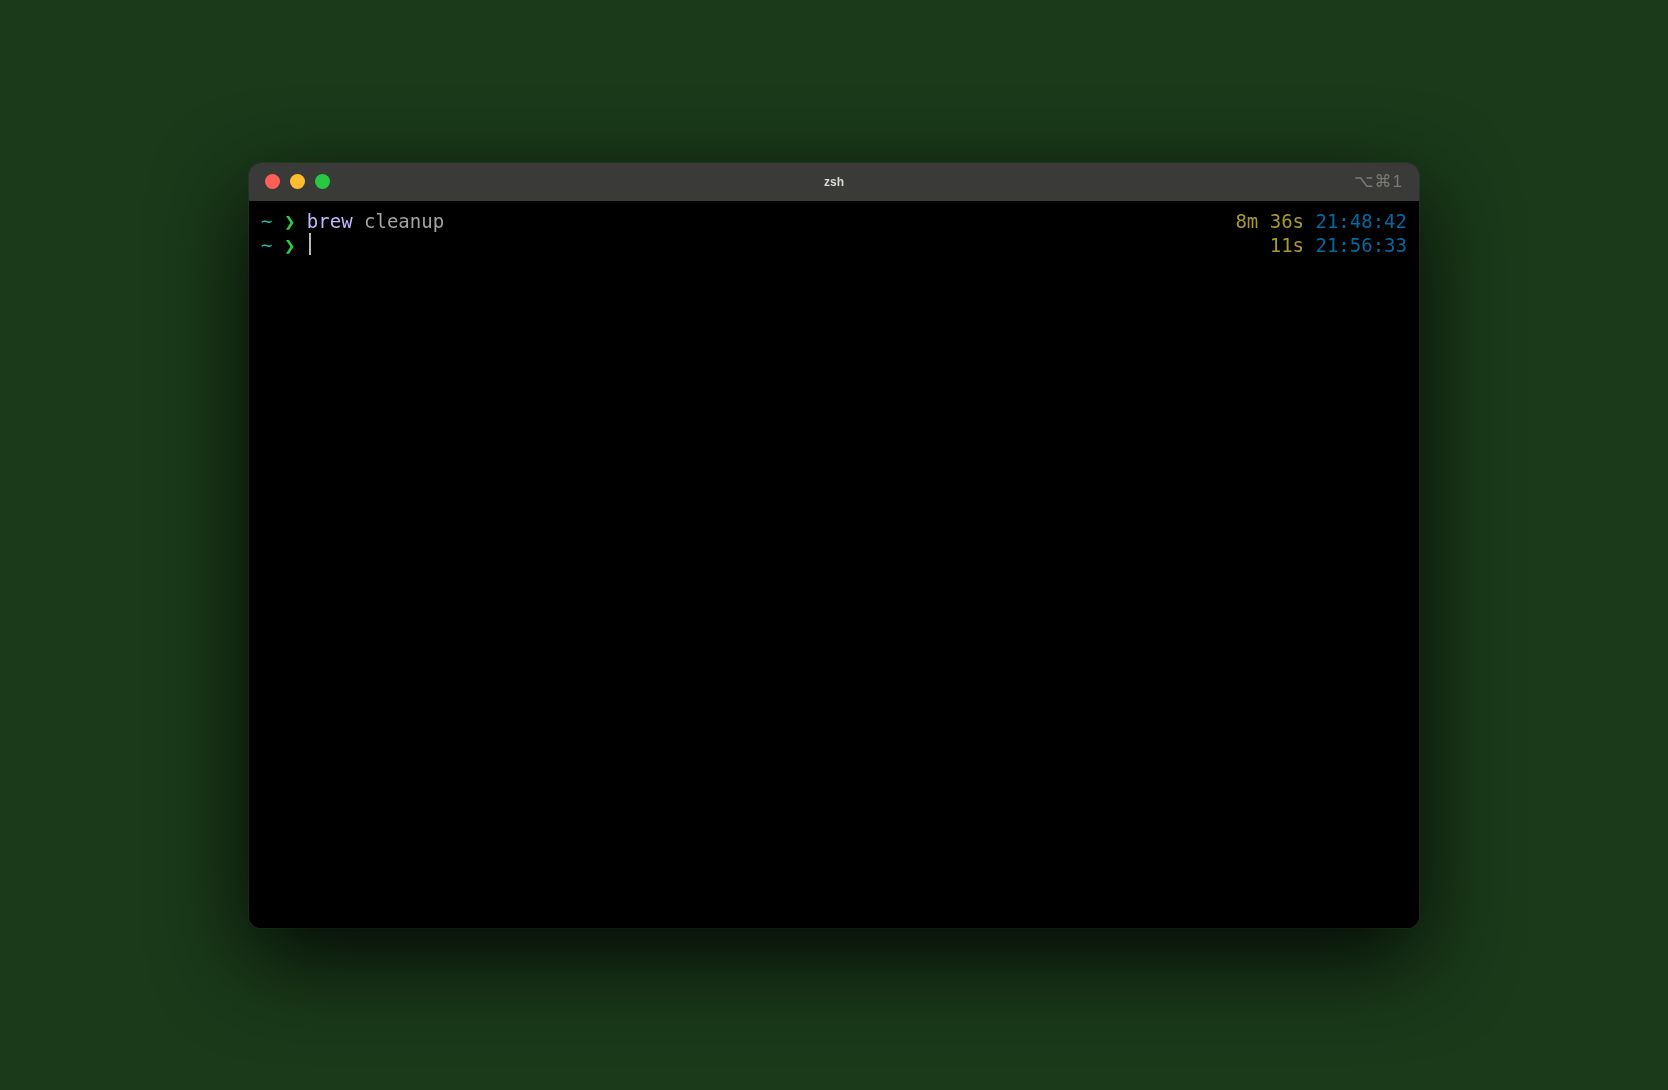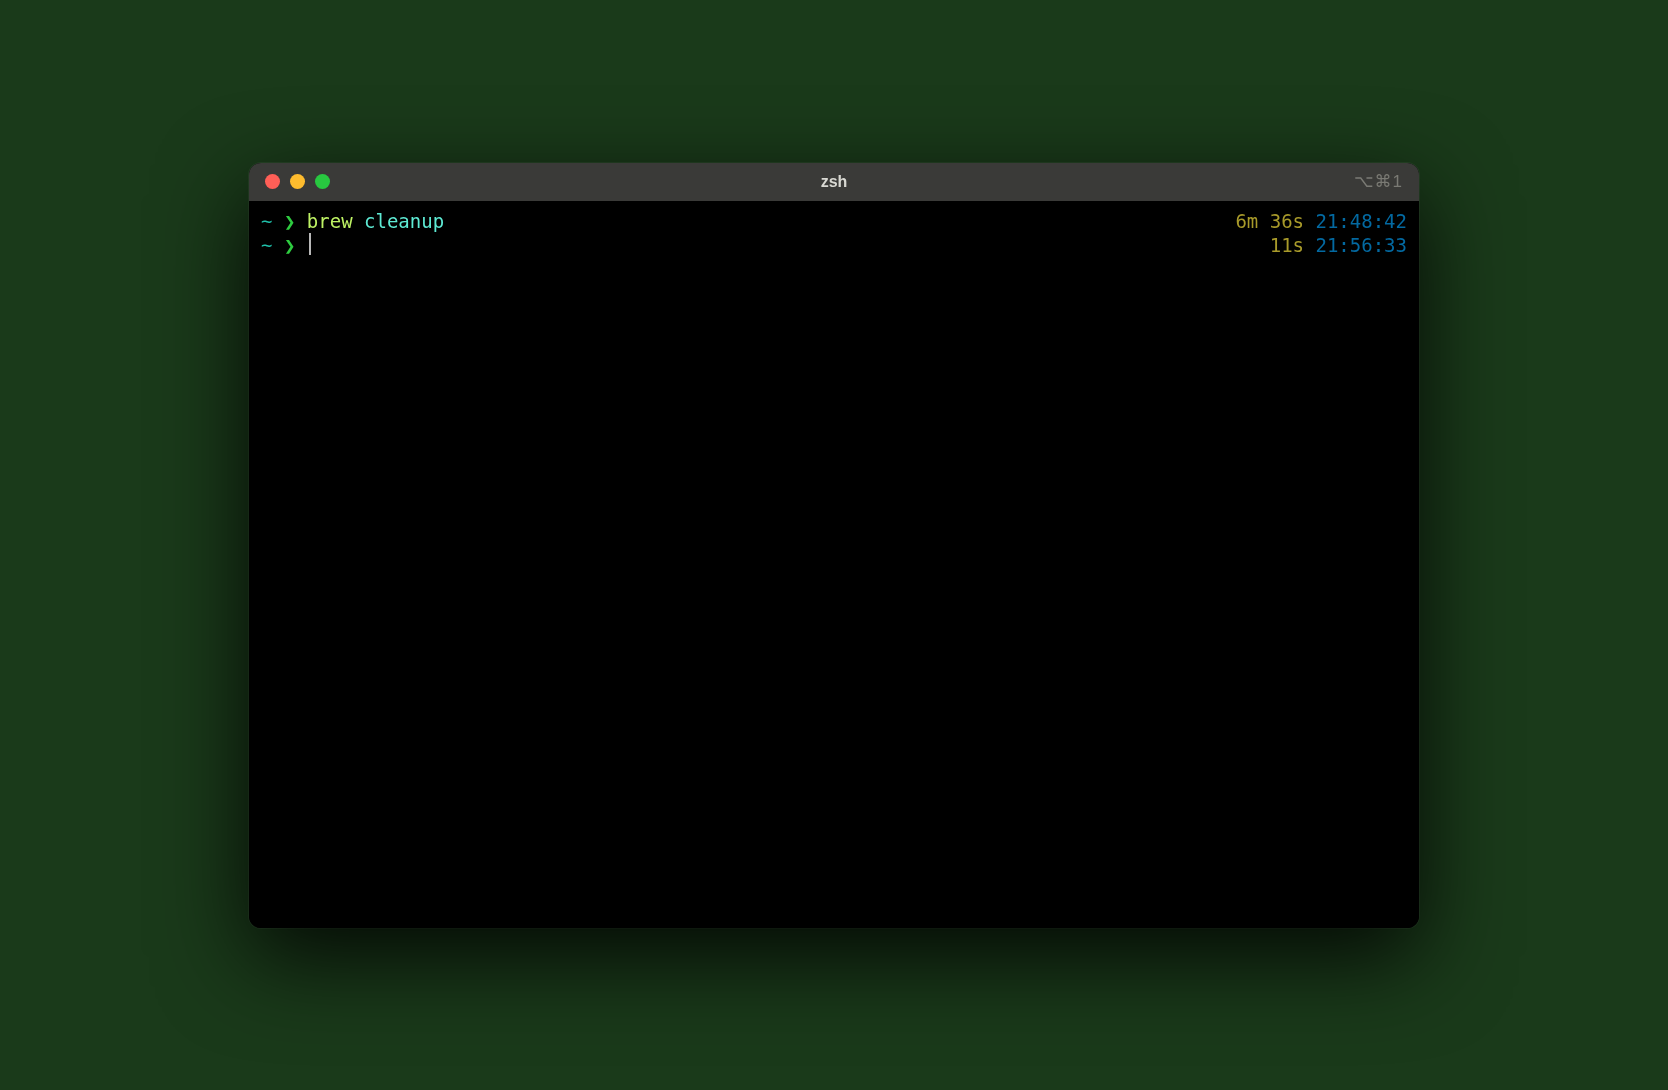--- a/index.html
+++ b/index.html
@@ -42,21 +42,21 @@
       border-radius: 50%;
     }
     .light.close    { background: #ff5f57; }
     .light.minimize { background: #febc2e; }
     .light.zoom     { background: #28c840; }
     .title {
       flex: 1;
       text-align: center;
       color: #d8d8d2;
       font-family: -apple-system, BlinkMacSystemFont, "Helvetica Neue", sans-serif;
-      font-size: 16px;
+      font-size: 12px;
       font-weight: 600;
     }
     .titlebar-right {
       position: absolute;
       right: 16px;
       color: #7a7a74;
       font-family: -apple-system, BlinkMacSystemFont, sans-serif;
       font-size: 17px;
       letter-spacing: 1px;
     }
@@ -70,22 +70,22 @@
     }
     .line {
       display: flex;
       justify-content: space-between;
       white-space: pre;
     }
     .line-left { display: flex; }
     .line-right { display: flex; }
     .seg-cwd     { color: #1fbfa9; }
     .seg-chevron { color: #2ecc40; font-weight: bold; }
-    .seg-cmd1    { color: #bef264; }
-    .seg-cmd2    { color: #5eead4; }
+    .seg-cmd1    { color: #c4b5fd; }
+    .seg-cmd2    { color: #a3a3a3; }
     .seg-dur     { color: #a89a2a; }
     .seg-time    { color: #0369a1; }
     .cursor {
       display: inline-block;
       width: 2px;
       height: 22px;
       background: #b8b8b8;
       vertical-align: text-bottom;
       margin-left: 2px;
     }
@@ -107,21 +107,21 @@
   <div class="terminal-body">
 
     <div class="line">
       <span class="line-left">
         <span class="seg-cwd">~</span><span> </span>
         <span class="seg-chevron">❯</span><span> </span>
         <span class="seg-cmd1">brew</span>
         <span class="seg-cmd2"> cleanup</span>
       </span>
       <span class="line-right">
-        <span class="seg-dur">6m 36s</span><span> </span>
+        <span class="seg-dur">8m 36s</span><span> </span>
         <span class="seg-time">21:48:42</span>
       </span>
     </div>
 
     <div class="line">
       <span class="line-left">
         <span class="seg-cwd">~</span><span> </span>
         <span class="seg-chevron">❯</span><span> </span>
         <span class="seg-cmd1"></span>
         <span class="seg-cmd2"></span>

